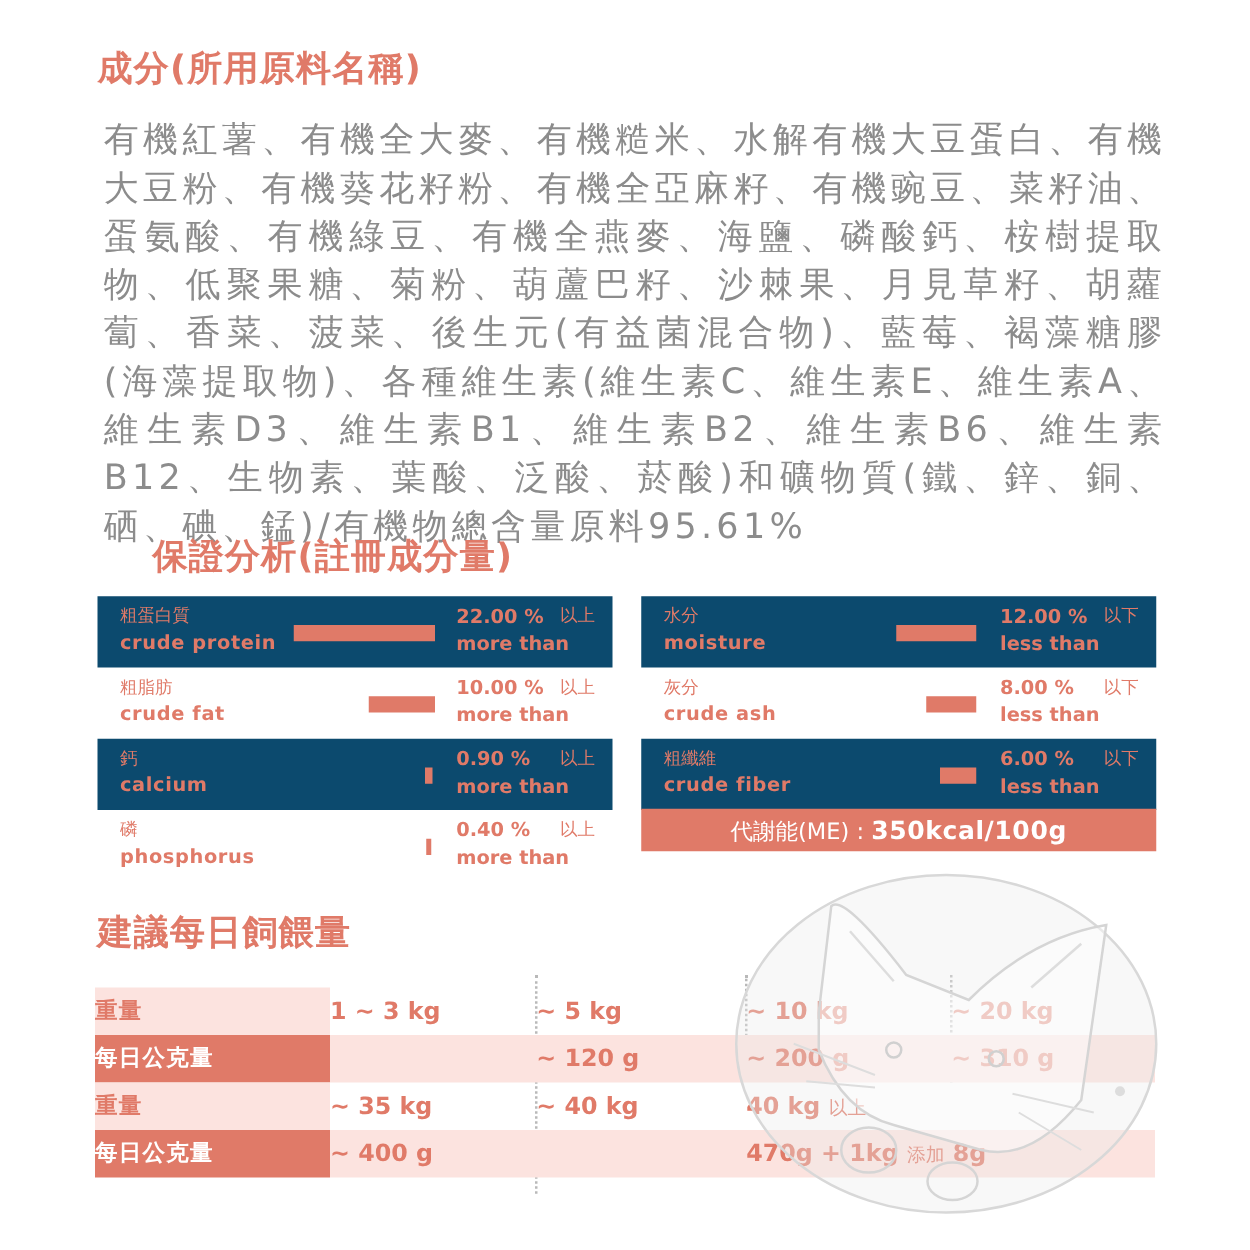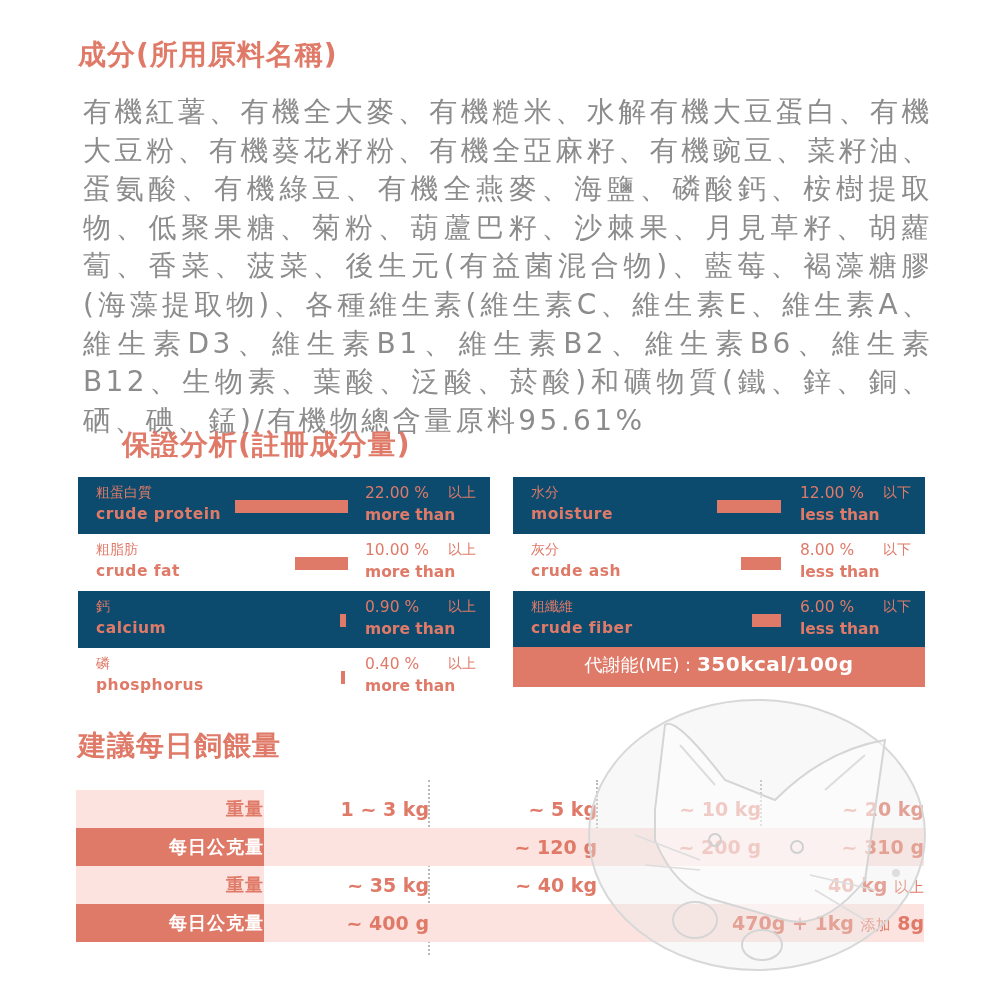--- a/index.html
+++ b/index.html
@@ -26,37 +26,37 @@
   #an-left { left:78px; }
   #an-right { left:513px; }
   .an-row {
     position:relative; height:57px; box-sizing:border-box;
     color:#E07A68;
   }
   .an-row.shaded { background:#0c4a6e; }
   .an-row .zh { position:absolute; left:18px; top:7px; font-size:14px; }
   .an-row .en { position:absolute; left:18px; top:28px; font-size:15.5px; font-weight:bold; letter-spacing:0.5px; }
   .an-row .bar { position:absolute; top:23px; height:13px; background:#E07A68; }
-  .an-row .val { position:absolute; left:287px; top:7px; font-size:15.5px; font-weight:normal; }
+  .an-row .val { position:absolute; left:287px; top:7px; font-size:15.5px; font-weight:bold; }
   .an-row .cmp-zh { position:absolute; right:14px; top:7px; font-size:14px; }
   .an-row .cmp-en { position:absolute; left:287px; top:29px; font-size:15.5px; font-weight:bold; }
 
   .me-bar {
-    position:absolute; left:513px; top:647px; width:412px; height:40px;
+    position:absolute; left:513px; top:647px; width:412px; height:34px;
     background:#E07A68; color:#fff; font-size:18px; text-align:center; line-height:34px;
   }
   .me-bar .me-value { font-weight:bold; font-size:20px; letter-spacing:0.5px; }
 
   
   .feed { position:absolute; left:76px; top:790px; width:848px; }
   .feed-row { position:relative; height:38px; color:#E07A68; font-size:19px; font-weight:bold; }
   .feed-row.dark .cell.lbl { background:#E07A68; color:#ffffff; }
   .feed-row.dark .band { position:absolute; left:188px; right:0; top:0; bottom:0; background:#FCE3DF; }
   .feed-row.light .cell.lbl { background:#FCE3DF; color:#E07A68; }
-  .cell { position:absolute; top:0; height:38px; line-height:38px; text-align:right; }
+  .cell { position:absolute; top:0; height:38px; line-height:38px; text-align:left; }
   .cell.lbl { left:0; width:188px; font-size:18px; letter-spacing:1px; }
   .c1 { left:188px; width:165px; }
   .c2 { left:353px; width:168px; }
   .c3 { left:521px; width:164px; }
   .c4 { left:685px; width:163px; }
   .c34 { left:521px; width:327px; }
   .small { font-size:15px; font-weight:normal; }
   .vdots {
     position:absolute; width:0; top:-10px; height:175px;
     border-left:2px dotted #b9b9b9;

